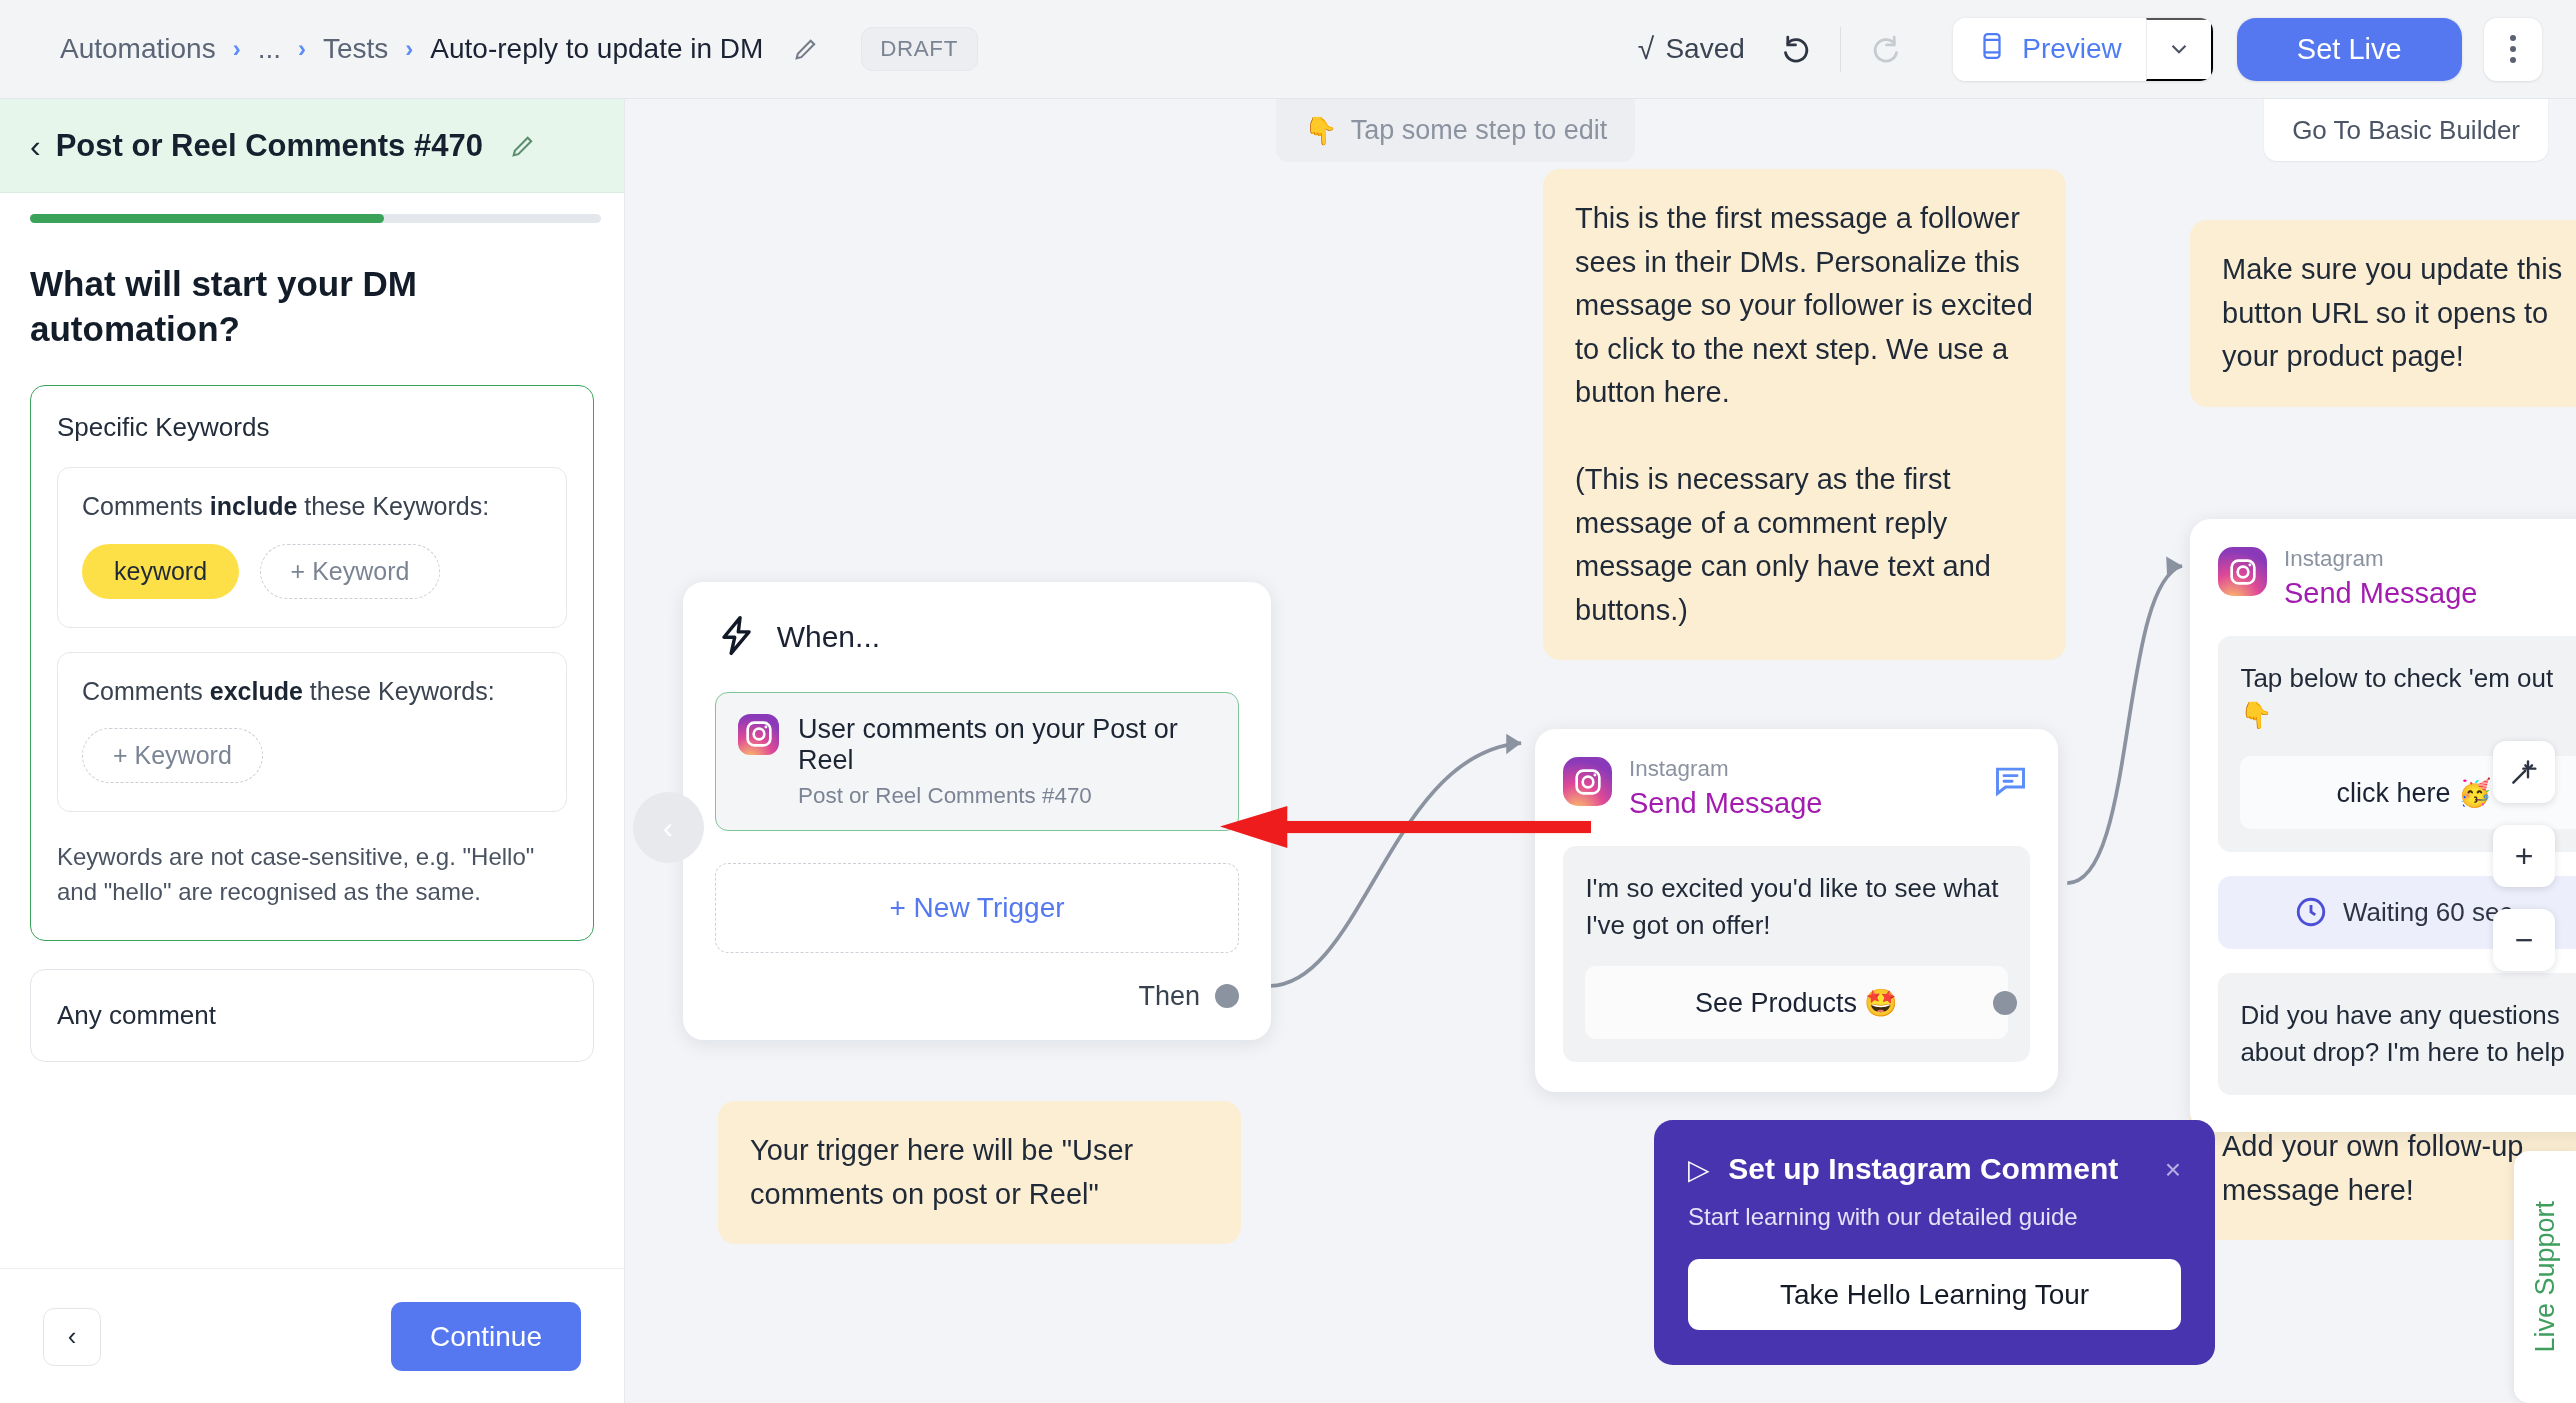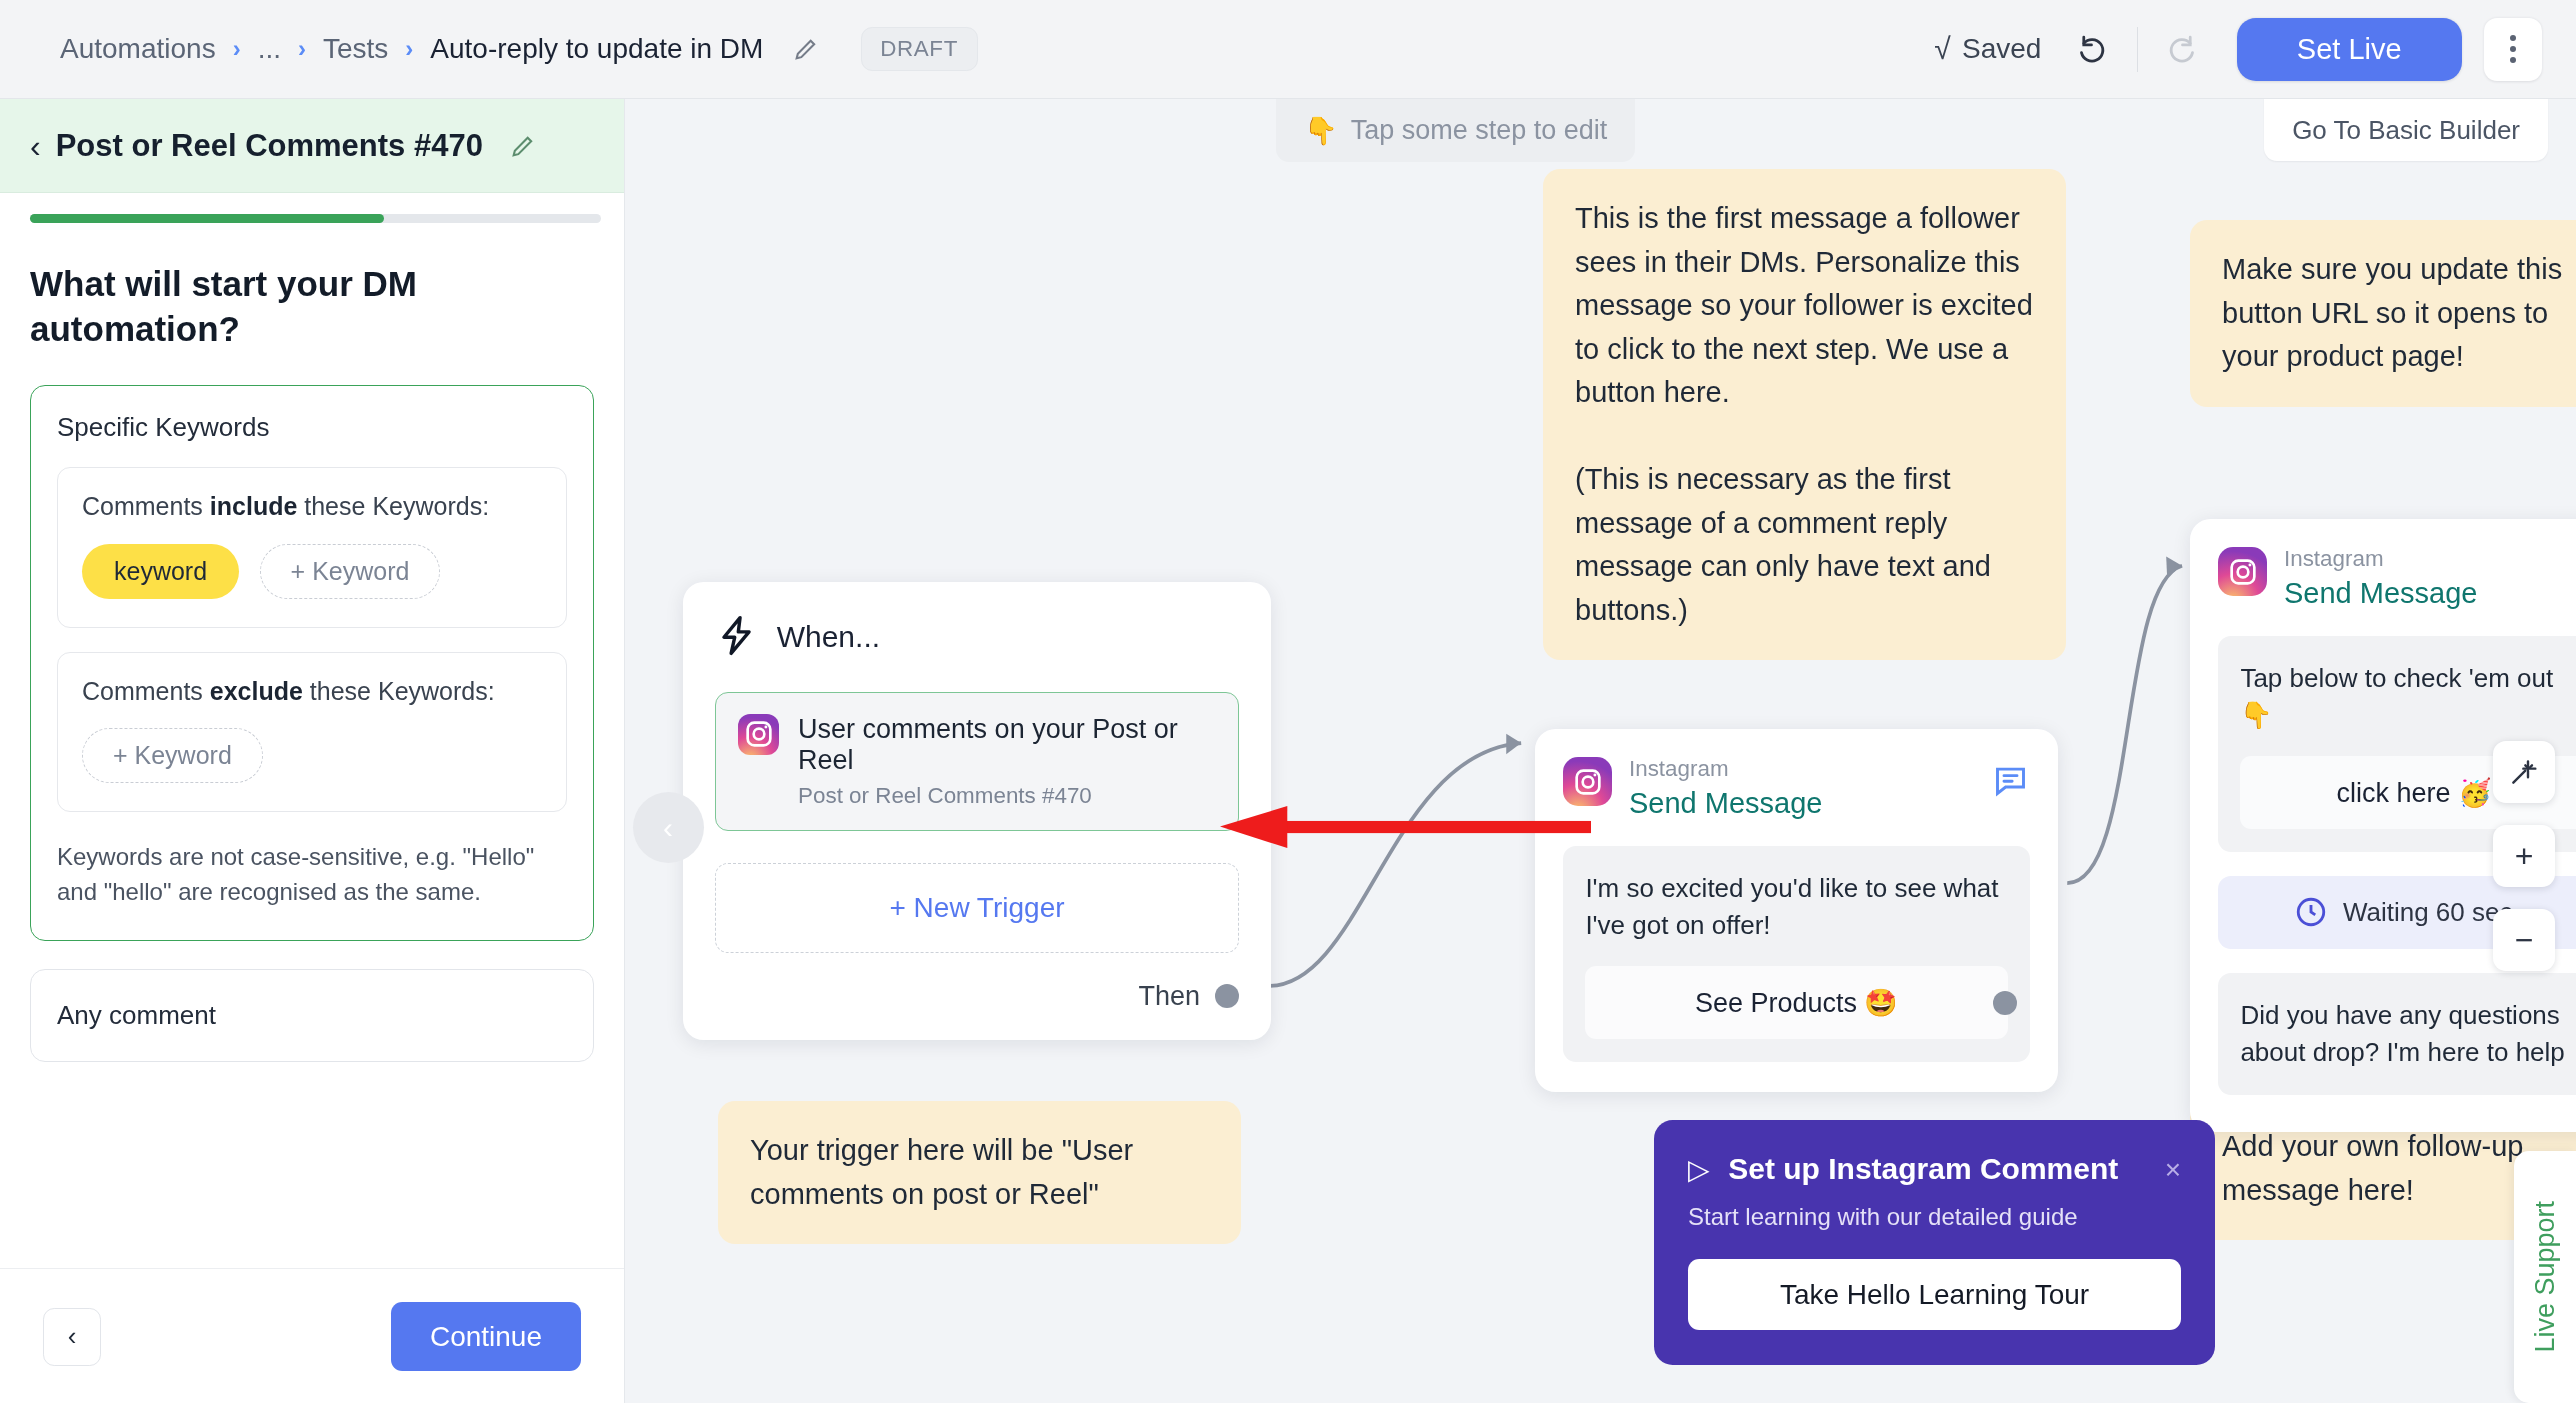--- a/index.html
+++ b/index.html
@@ -168,21 +168,21 @@
 
   .msg-card-1 { left: 910px; top: 630px; width: 523px; padding: 28px 28px 30px; }
   .ig-head { display: flex; align-items: flex-start; gap: 17px; position: relative; }
   .ig-glyph {
     width: 49px; height: 49px; border-radius: 15px; flex: none;
     background: radial-gradient(circle at 30% 110%, #fdc468 0%, #df4996 42%, #8a3ab9 78%);
     display: flex; align-items: center; justify-content: center;
   }
   .ig-glyph svg { width: 32px; height: 32px; }
   .ig-sub { font-size: 22.4px; color: #8b93a1; line-height: 1.1; }
-  .ig-title { font-size: 29px; color: #0f766e; margin-top: 5.6px; }
+  .ig-title { font-size: 29px; color: #a21caf; margin-top: 5.6px; }
   .chat-icon { position: absolute; right: 0; top: 3.7px; width: 39px; height: 39px; }
   .bubble {
     margin-top: 26px; background: #f1f2f4; border-radius: 13px; padding: 24px 22.4px 22.4px;
   }
   .bubble-text { font-size: 26px; line-height: 1.42; color: #1f2937; }
   .bubble-btn {
     margin-top: 22.4px; background: #fbfbfc; border-radius: 11.2px; height: 73px;
     display: flex; align-items: center; justify-content: center; font-size: 27px; color: #1a2233; position: relative;
   }
   .bubble-btn .dot-handle { position: absolute; right: -9.3px; }
@@ -260,20 +260,36 @@
       </svg>
     </button>
     <div class="divider-v"></div>
     <button class="icon-btn-plain">
       <svg viewBox="0 0 24 24" width="37" height="37" fill="none" stroke="#c6cad1" stroke-width="1.8" stroke-linecap="round">
         <path d="M17 8a7 7 0 1 0 1.5 6"></path>
           <path d="M17 4v5h-5"></path>
       </svg>
     </button>
 
+    <div class="preview-group">
+      <button class="preview-btn">
+        <span>
+          <svg viewBox="0 0 24 24" width="30" height="30" fill="none" stroke="#4e7cf5" stroke-width="1.8">
+            <rect x="6" y="2.5" width="12" height="19" rx="2.5"></rect>
+              <path d="M6 7h12M6 17h12"></path>
+          </svg>
+        </span>
+        <span>Preview</span>
+      </button>
+      <button class="preview-caret">
+        <svg viewBox="0 0 24 24" width="26" height="26" fill="none" stroke="#4b5565" stroke-width="2">
+            <path d="M6 9l6 6 6-6"></path>
+          </svg>
+      </button>
+    </div>
 
     <button class="setlive-btn">Set Live</button>
 
     <button class="kebab-btn">
       <i></i>
         <i></i>
         <i></i>
     </button>
   </div>
 </div>

